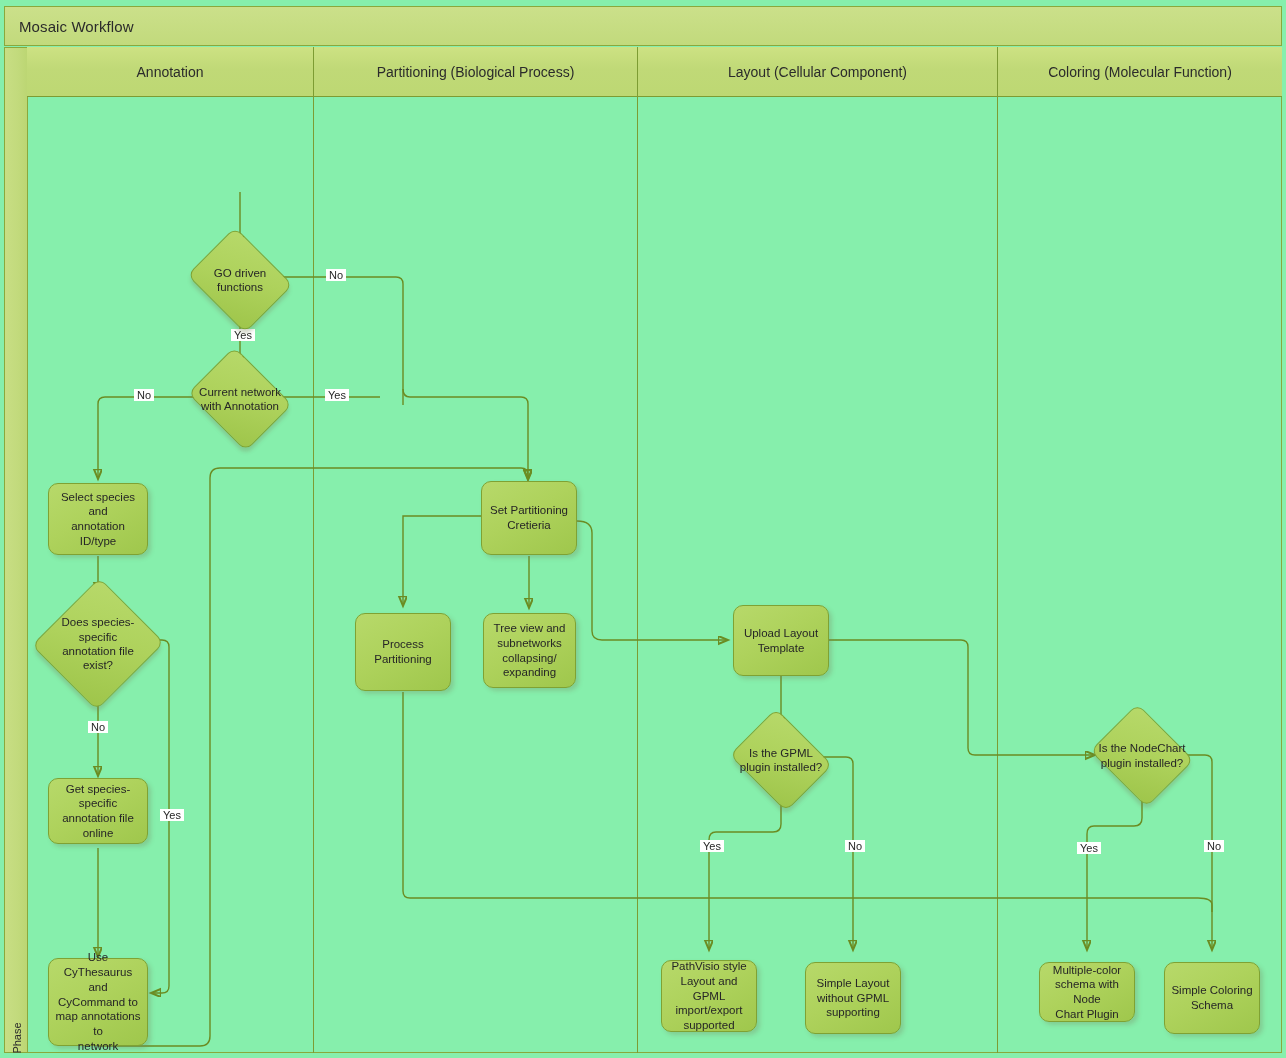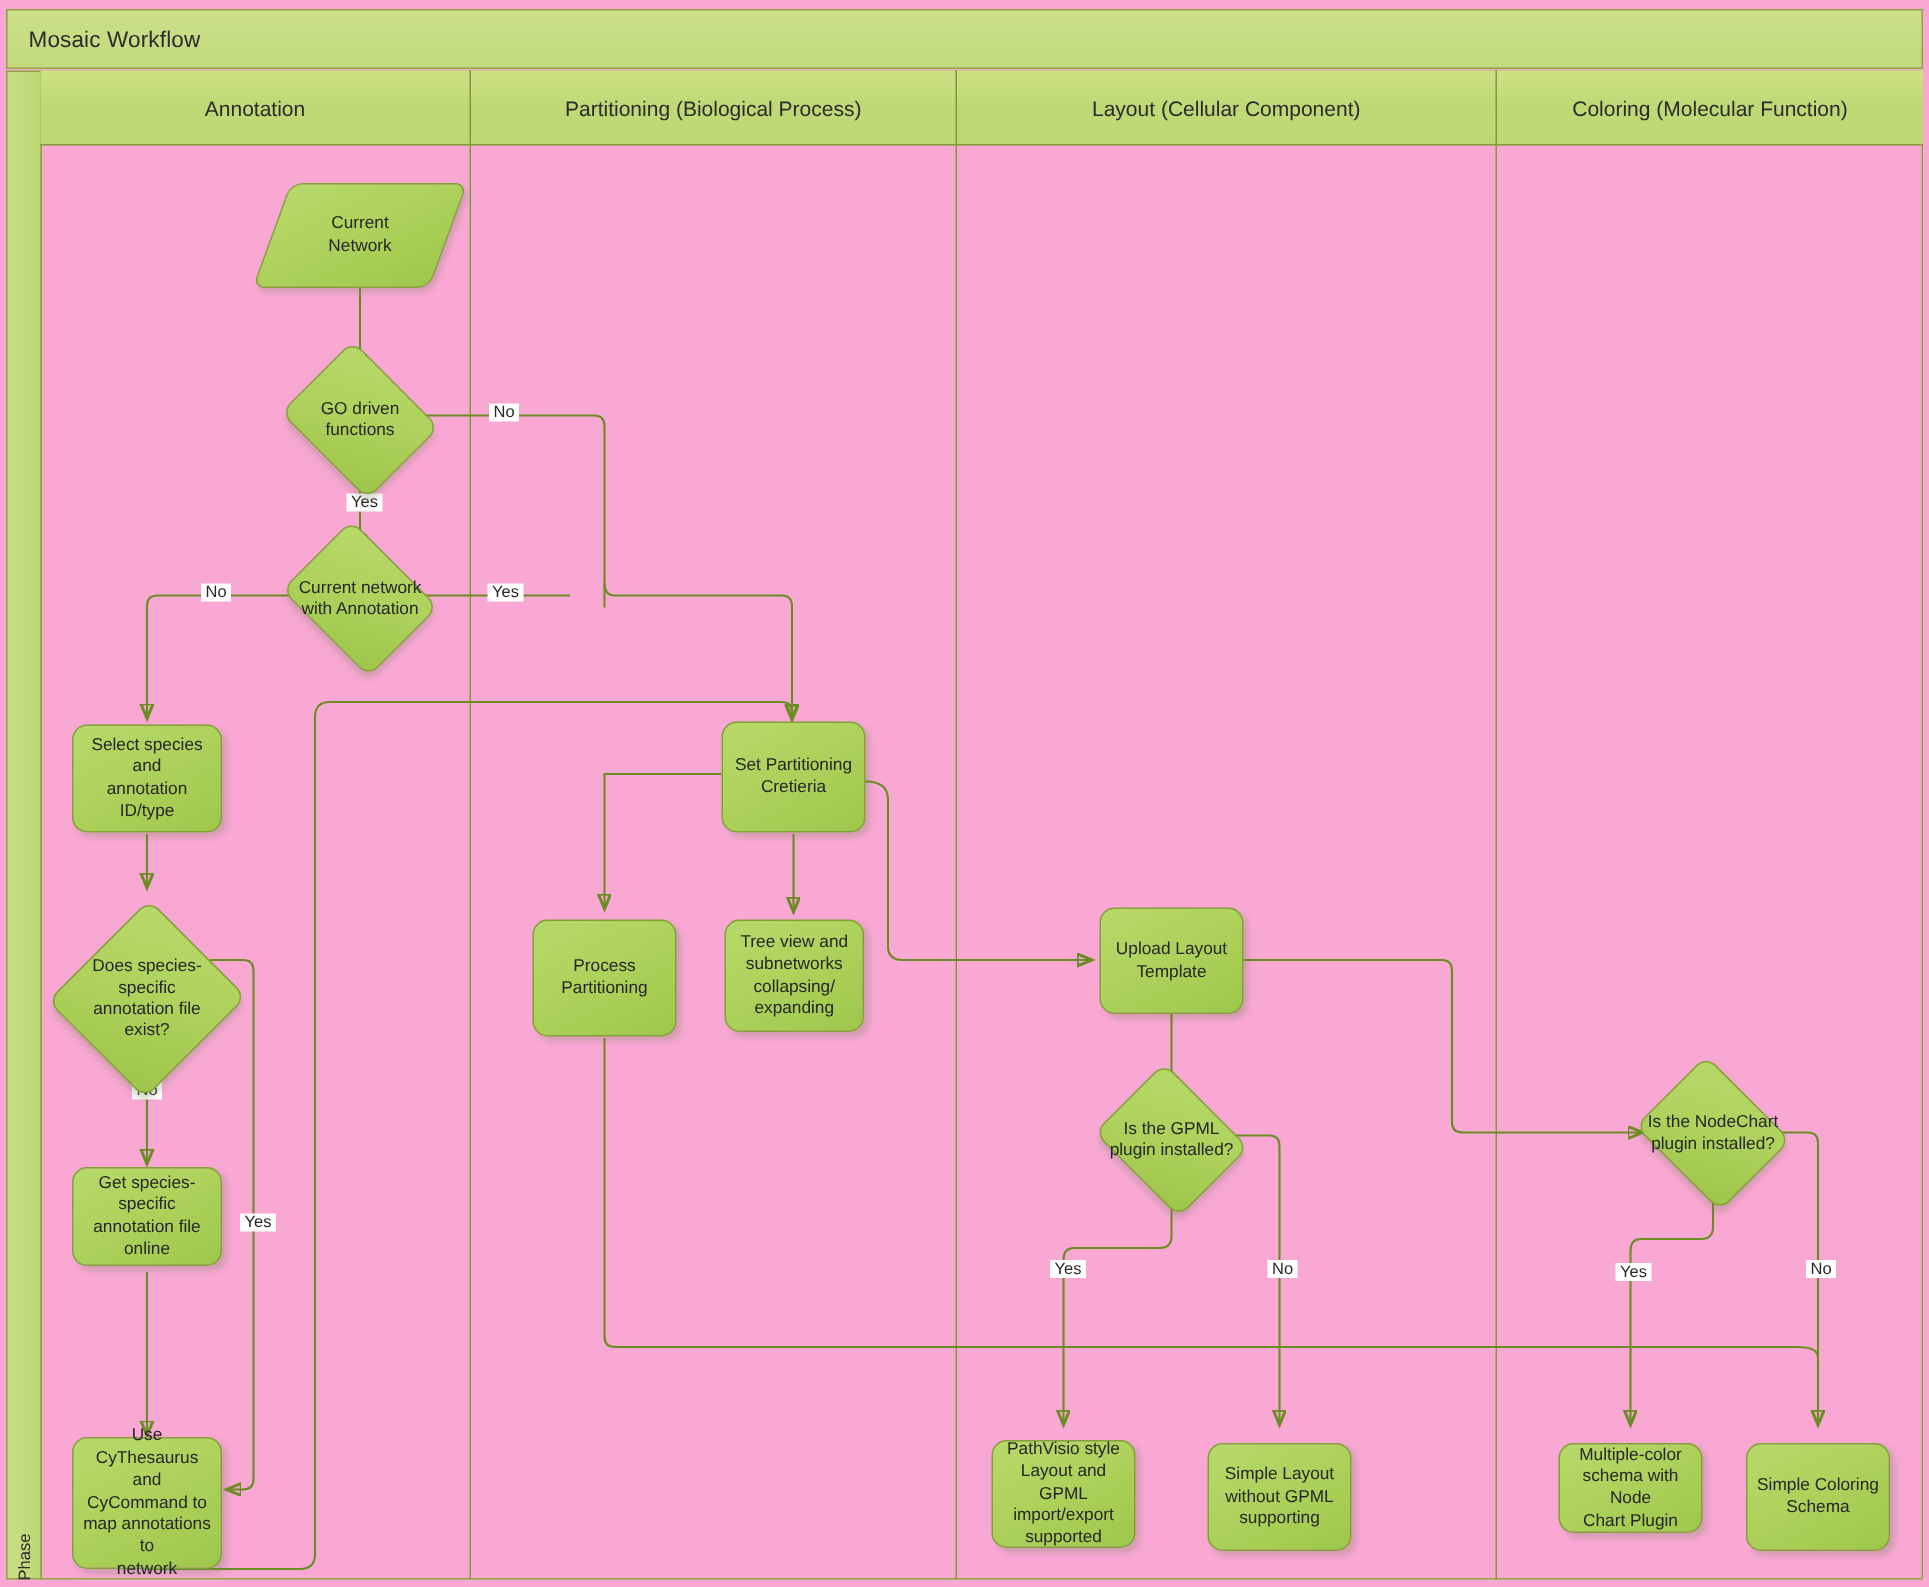--- a/index.html
+++ b/index.html
@@ -6,21 +6,21 @@
   html, body {
     margin: 0; padding: 0;
     background: #ffffff;
     font-family: "Liberation Sans", sans-serif;
   }
   #canvas {
     position: relative;
     width: 1286px;
     height: 1058px;
     overflow: hidden;
-    background: #f9a8d4;
+    background: #86efac;
   }
 
   
   .lane-title {
     position: absolute;
     left: 4px; top: 6px;
     width: 1278px; height: 40px;
     background: linear-gradient(180deg,#cbe08a 0%, #c2da7c 100%);
     border: 1px solid #8aa83c;
     box-sizing: border-box;
@@ -213,40 +213,36 @@
 
     <path d="M823,757 L846,757 Q853,757 853,764 L853,950" marker-end="url(#ah)"></path>
 
     <path d="M1142,789 L1142,818 Q1142,826 1134,826 L1094,826 Q1087,826 1087,834 L1087,950" marker-end="url(#ah)"></path>
 
     <path d="M1184,755 L1205,755 Q1212,755 1212,762 L1212,950" marker-end="url(#ah)"></path>
 
     <path d="M403,692 L403,891 Q403,898 410,898 L1198,898 Q1212,898 1212,905 L1212,912"></path>
   </svg>
 
-  <div class="para-wrap" style="left:181px; top:122px; width:118px; height:70px;">
-    <div class="pbody"></div>
-    <div class="ptext">Current<br>Network</div>
-  </div>
 
   <div class="decision-wrap" style="left:199px; top:246px; width:82px; height:68px;">
     <div class="dbody"></div>
     <div class="dtext">GO driven<br>functions</div>
   </div>
 
   <div class="decision-wrap" style="left:199px; top:366px; width:82px; height:66px;">
     <div class="dbody"></div>
     <div class="dtext" style="width:126px; left:-22px;">Current network<br>with Annotation</div>
   </div>
 
   <div class="shape proc" style="left:48px; top:483px; width:100px; height:72px;">
     <span>Select species and<br>annotation ID/type</span>
   </div>
 
-  <div class="decision-wrap" style="left:52px; top:618px; width:92px; height:96px;">
+  <div class="decision-wrap" style="left:52px; top:596px; width:92px; height:96px;">
     <div class="dbody"></div>
     <div class="dtext" style="width:86px; left:3px;">Does species-<br>specific<br>annotation file<br>exist?</div>
   </div>
 
   <div class="shape proc" style="left:48px; top:778px; width:100px; height:66px;">
     <span>Get species-specific<br>annotation file<br>online</span>
   </div>
 
   <div class="shape proc" style="left:48px; top:958px; width:100px; height:88px;">
     <span>Use CyThesaurus<br>and CyCommand to<br>map annotations to<br>network</span>

